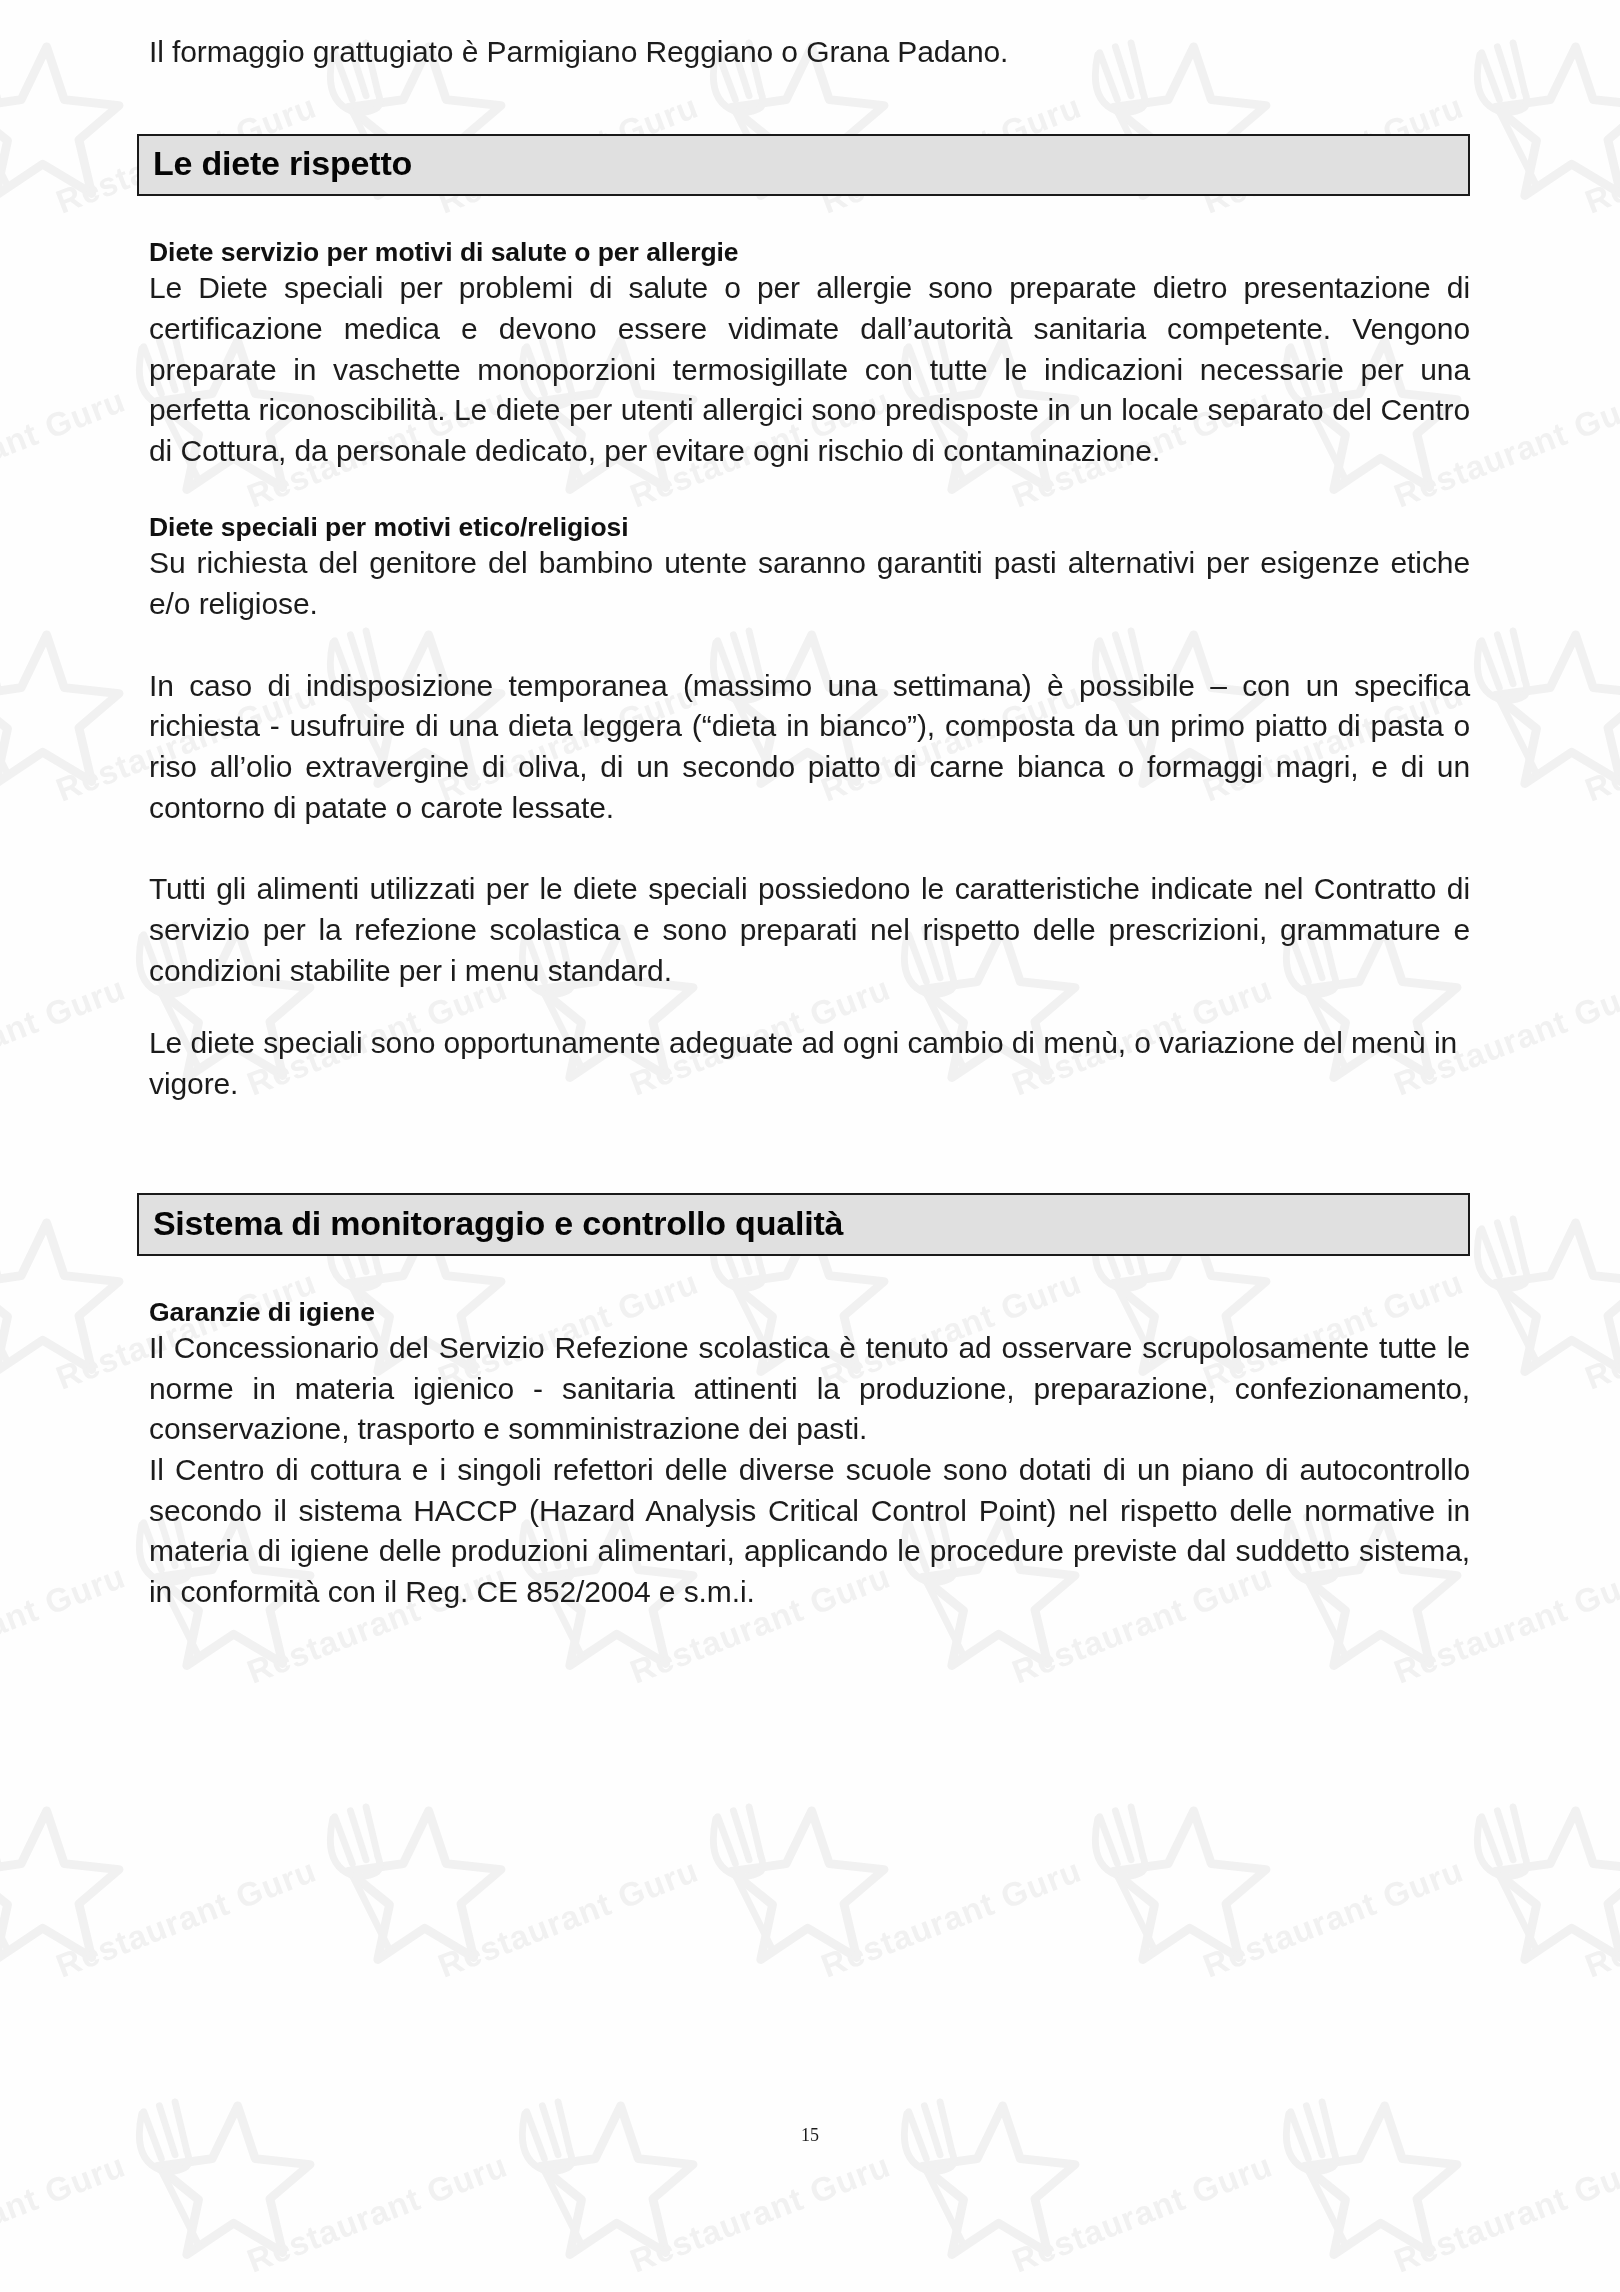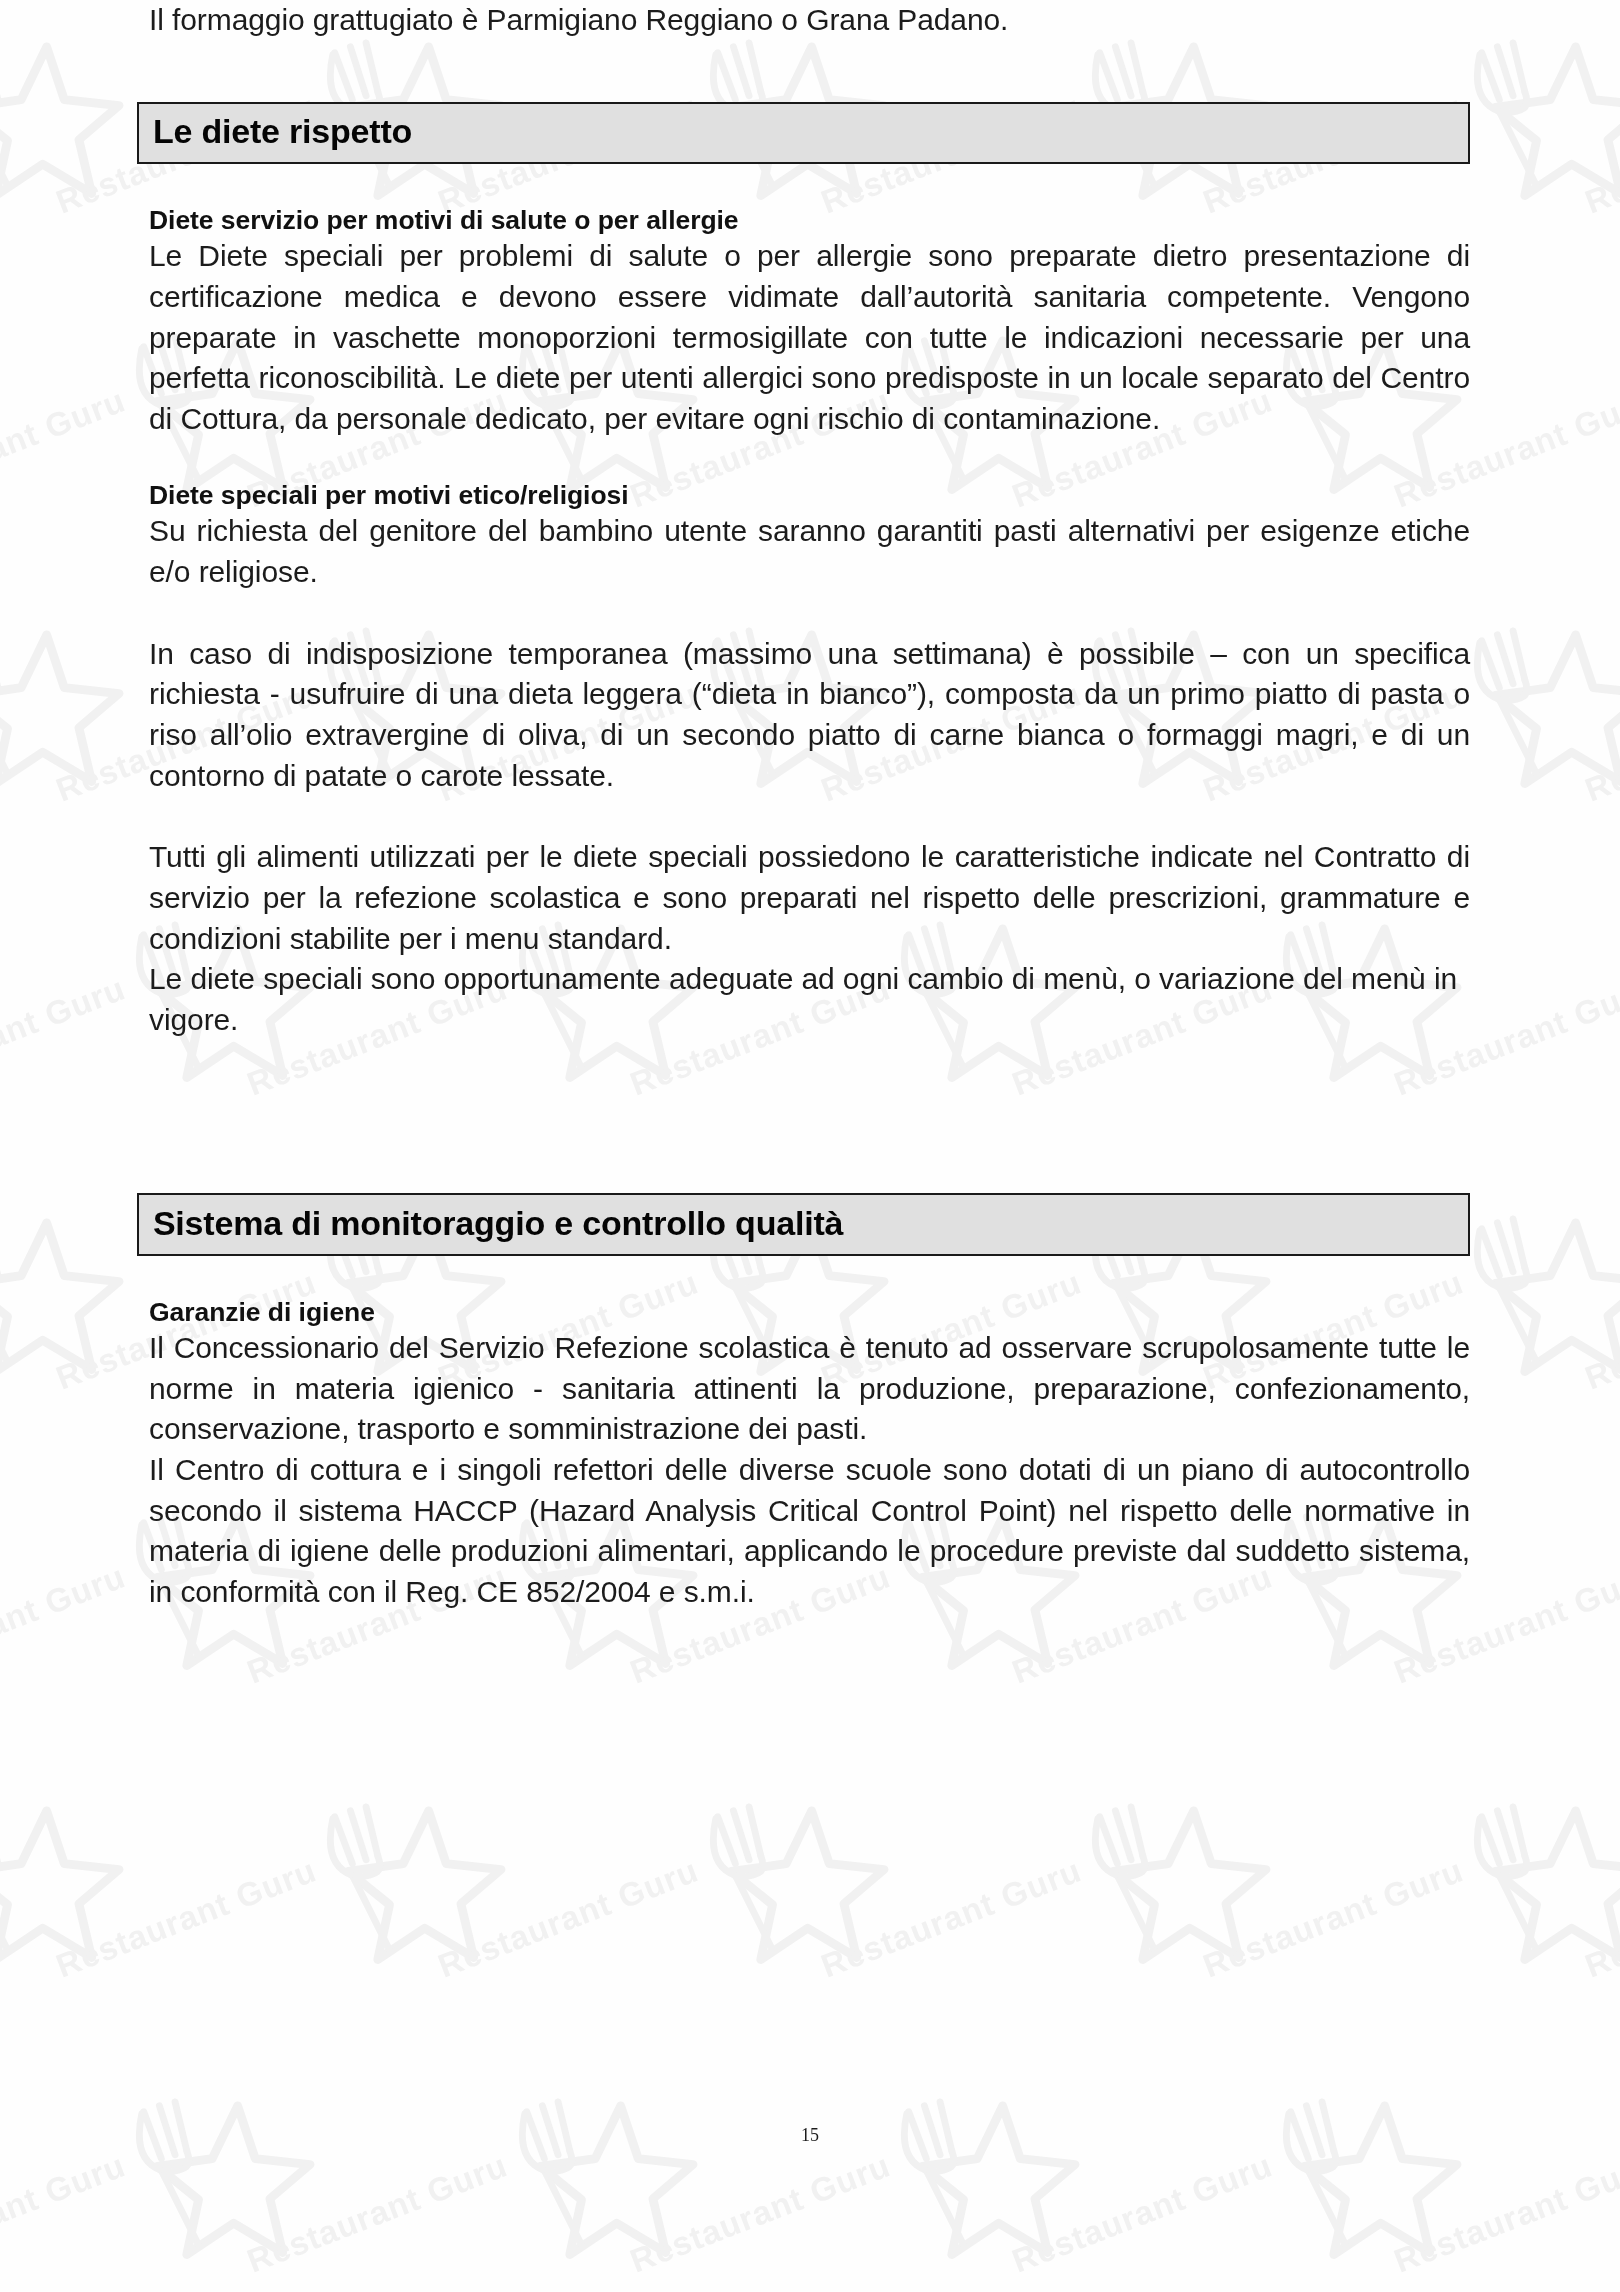--- a/index.html
+++ b/index.html
@@ -103,20 +103,21 @@
     margin: 0;
     font-size: 30px;
     line-height: 1.355;
     color: #1c1c1c;
     text-align: justify;
     text-justify: inter-word;
     letter-spacing: -0.1px;
   }
   p.para.ragged {
     text-align: left;
+    margin-top: 32px;
   }
   .gap-md { height: 41px; }
 
   .page-number {
     position: absolute;
     left: 0;
     right: 0;
     top: 2125px;
     text-align: center;
     font-size: 18px;
@@ -706,21 +707,21 @@
 
       <div class="gap-md"></div>
       <p class="para">In caso di indisposizione temporanea (massimo una settimana) è possibile – con un specifica richiesta - usufruire di una dieta leggera (“dieta in bianco”), composta da un primo piatto di pasta o riso all’olio extravergine di oliva, di un secondo piatto di carne bianca o formaggi magri, e di un contorno di patate o carote lessate.</p>
 
       <div class="gap-md"></div>
       <p class="para">Tutti gli alimenti utilizzati per le diete speciali possiedono le caratteristiche indicate nel Contratto di servizio per la refezione scolastica e sono preparati nel rispetto delle prescrizioni, grammature e condizioni stabilite per i menu standard.</p>
       <p class="para ragged">Le diete speciali sono opportunamente adeguate ad ogni cambio di menù, o variazione del menù in vigore.</p>
 
       <div class="gap-md"></div>
 
-      <div class="section-head" style="margin-top:112px;">Sistema di monitoraggio e controllo qualità</div>
+      <div class="section-head" style="margin-top:48px;">Sistema di monitoraggio e controllo qualità</div>
 
       <div class="gap-md"></div>
       <div class="sub-head">Garanzie di igiene</div>
       <p class="para">Il Concessionario del Servizio Refezione scolastica è tenuto ad osservare scrupolosamente tutte le norme in materia igienico - sanitaria attinenti la produzione, preparazione, confezionamento, conservazione, trasporto e somministrazione dei pasti.</p>
       <p class="para">Il Centro di cottura e i singoli refettori delle diverse scuole sono dotati di un piano di autocontrollo secondo il sistema HACCP (Hazard Analysis Critical Control Point) nel rispetto delle normative in materia di igiene delle produzioni alimentari, applicando le procedure previste dal suddetto sistema, in conformità con il Reg. CE 852/2004 e s.m.i.</p>
 
     </div>
 
     <div class="page-number">15</div>
   </div>

